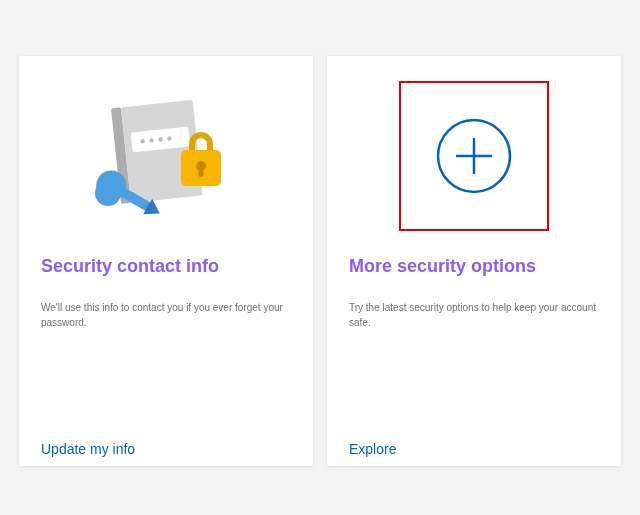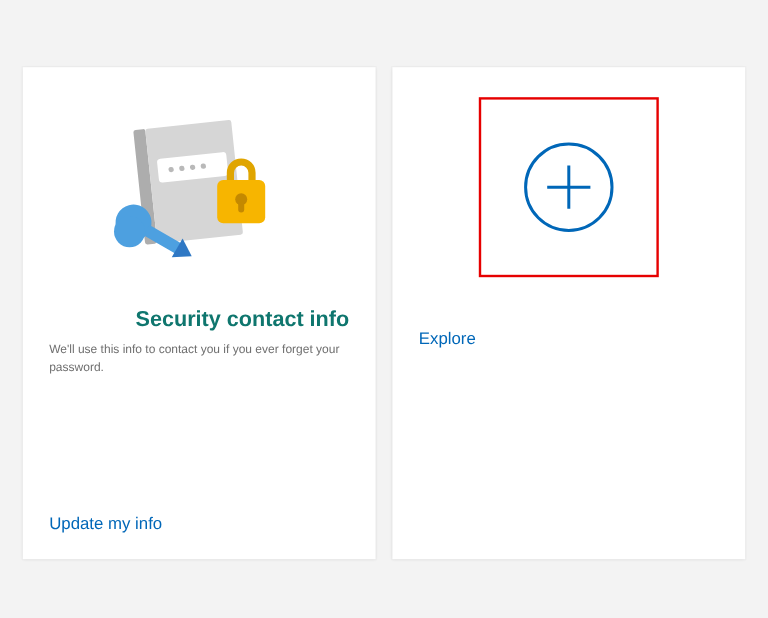--- a/index.html
+++ b/index.html
@@ -31,31 +31,30 @@
       justify-content: center;
       position: relative;
     }
     .card-body {
       padding: 0 22px;
       flex: 1;
     }
     .card-title {
       font-size: 18px;
       font-weight: 600;
-      color: #0f766e;
-      margin-bottom: 8px;
-      text-align: right;
+      color: #8b5cf6;
+      margin-bottom: 24px;
     }
     .card-desc {
       font-size: 10px;
       line-height: 1.45;
       color: #6f6f6f;
     }
     .card-footer {
-      padding: 18px 22px 20px;
+      padding: 18px 22px 8px;
     }
     .card-link {
       color: #0067b8;
       font-size: 14px;
       font-weight: 400;
       text-decoration: none;
       cursor: pointer;
     }
     .highlight-box {
       border: 2px solid #e60000;
@@ -114,16 +113,20 @@
 <div class="card">
   <div class="card-illustration">
     <div class="highlight-box">
       <svg width="86" height="86" viewBox="0 0 86 86">
         <circle cx="43" cy="43" r="36" fill="none" stroke="#0067b8" stroke-width="2.5"></circle>
         <line x1="43" y1="25" x2="43" y2="61" stroke="#0067b8" stroke-width="2.5"></line>
         <line x1="25" y1="43" x2="61" y2="43" stroke="#0067b8" stroke-width="2.5"></line>
       </svg>
     </div>
   </div>
+  <div class="card-body">
+    <h2 class="card-title">More security options</h2>
+    <p class="card-desc">Try the latest security options to help keep your account safe.</p>
+  </div>
   <div class="card-footer">
     <a class="card-link">Explore</a>
   </div>
 </div>
 
 </body></html>

